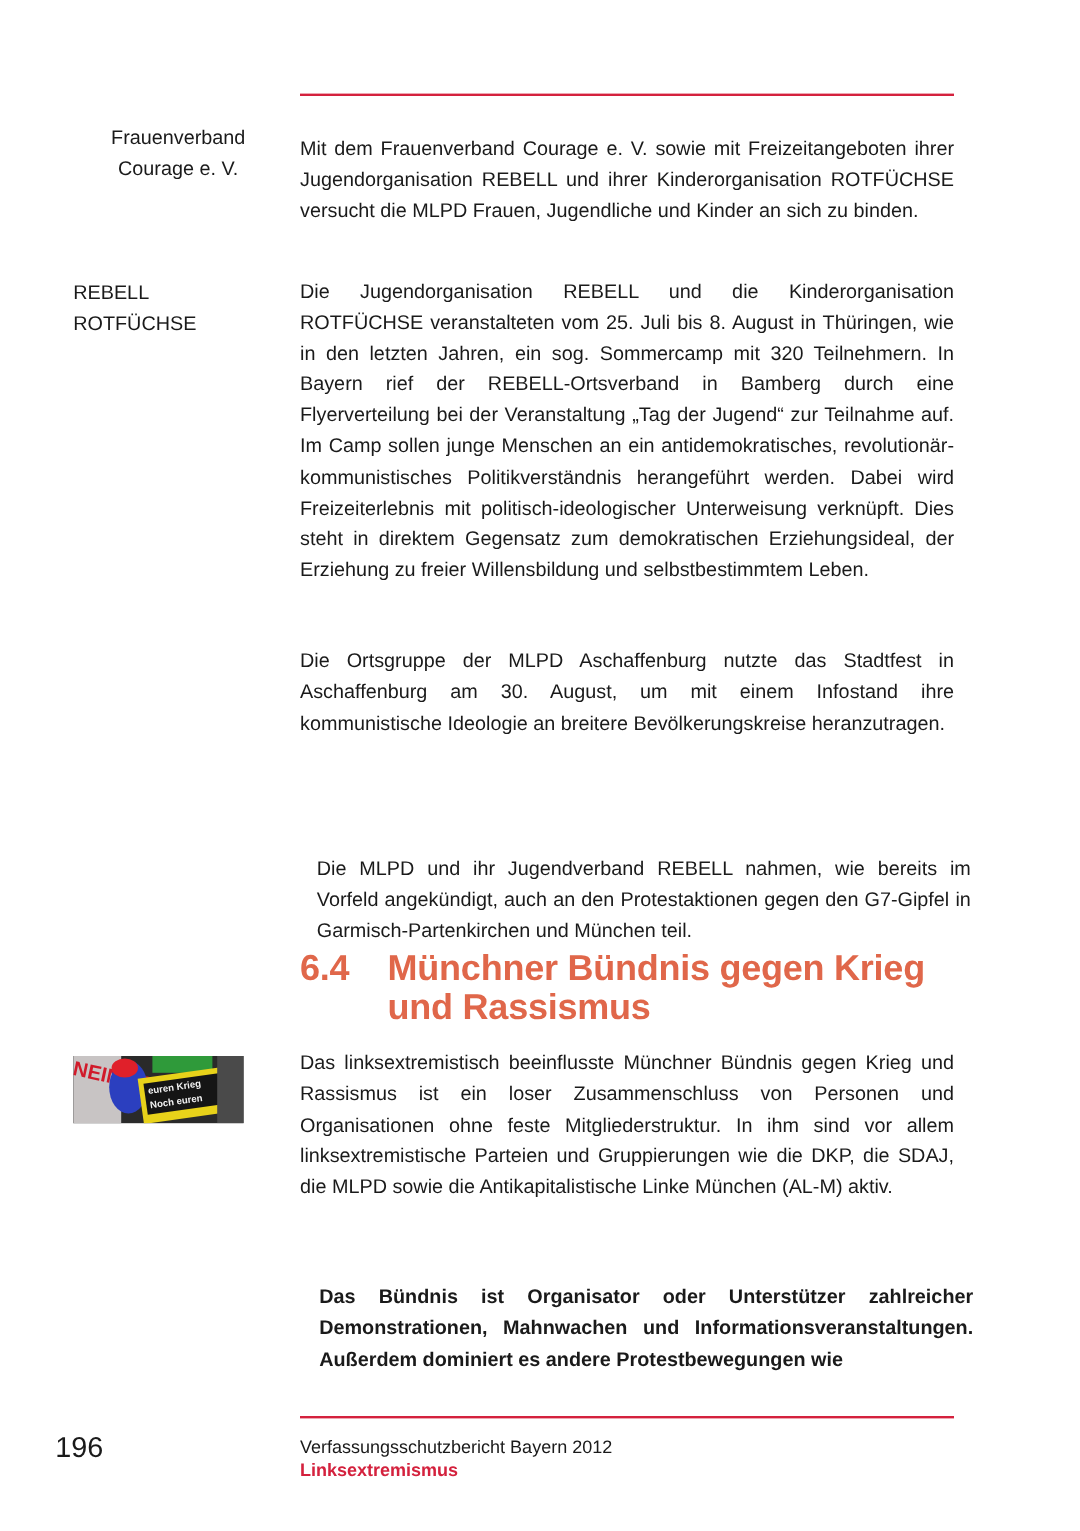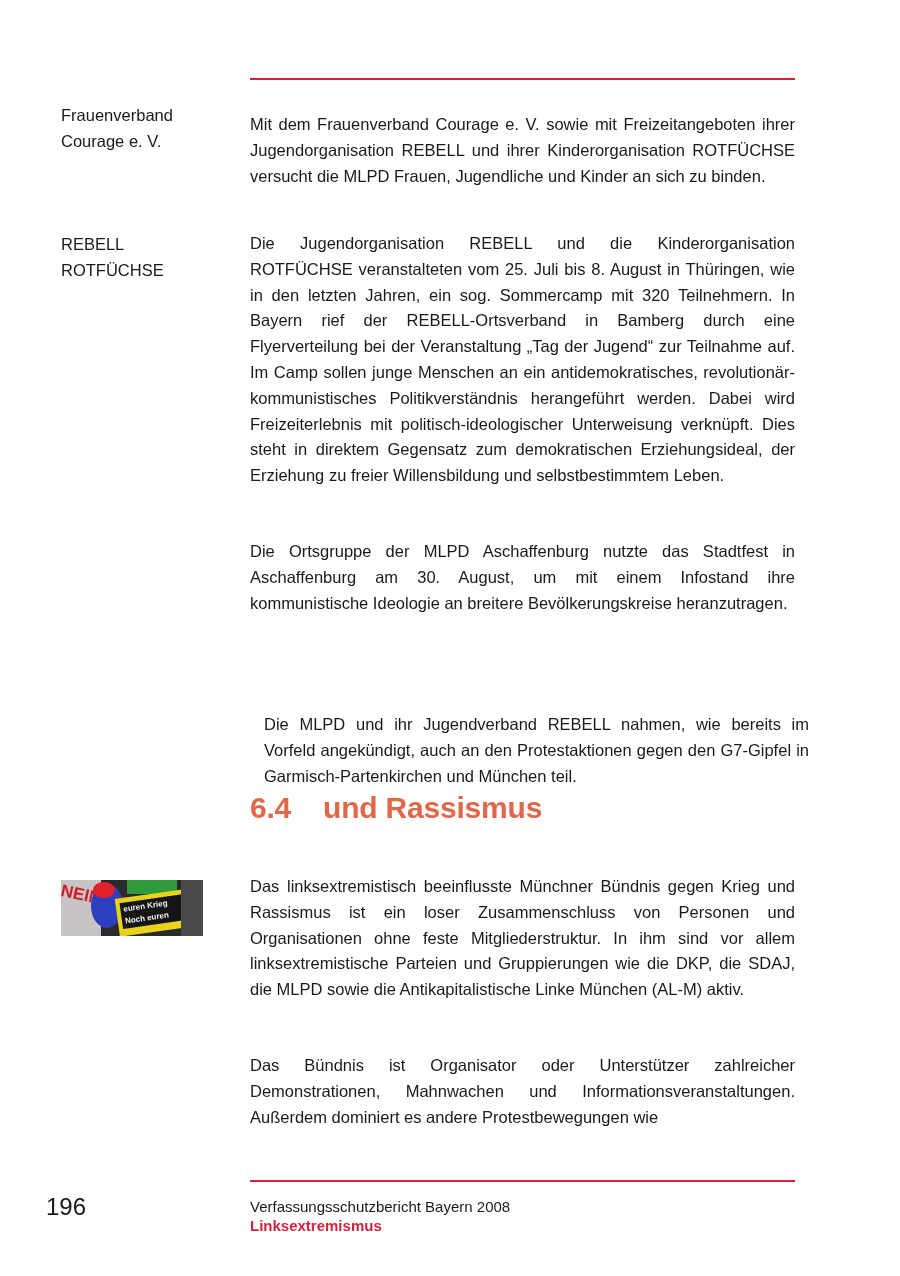--- a/index.html
+++ b/index.html
@@ -51,58 +51,59 @@
   }
   .footer-subtitle {
     position: absolute; left: 250px; top: 1216px; font-size: 15px; line-height: 19px; color: #d4213d; font-weight: bold;
   }
 </style>
 </head>
 <body>
 
 <div class="rule top"></div>
 
-<div class="margin-note" style="top:102px;">
+<div class="margin-note" style="top:102px;text-align:center;">
   <span>Frauenverband</span>
   <span>Courage e. V.</span>
 </div>
 
 <p class="body-para" style="top:112px; margin:0;">Mit dem Frauenverband Courage e. V. sowie mit Freizeitangeboten ihrer Jugendorganisation REBELL und ihrer Kinderorganisation ROTFÜCHSE versucht die MLPD Frauen, Jugendliche und Kinder an sich zu binden.</p>
 
 <div class="margin-note" style="top:231px;">
   <span>REBELL</span>
   <span>ROTFÜCHSE</span>
 </div>
 
 <p class="body-para" style="top:231px; margin:0;">Die Jugendorganisation REBELL und die Kinderorganisation ROTFÜCHSE veranstalteten vom 25. Juli bis 8. August in Thü­ringen, wie in den letzten Jahren, ein sog. Sommercamp mit 320 Teilnehmern. In Bayern rief der REBELL-Ortsverband in Bamberg durch eine Flyerverteilung bei der Veranstaltung „Tag der Jugend“ zur Teilnahme auf. Im Camp sollen junge Menschen an ein antidemokratisches, revolutionär-kommunistisches Poli­tikverständnis herangeführt werden. Dabei wird Freizeiterlebnis mit politisch-ideologischer Unterweisung verknüpft. Dies steht in direktem Gegensatz zum demokratischen Erziehungsideal, der Erziehung zu freier Willensbildung und selbstbestimmtem Leben.</p>
 
 <p class="body-para" style="top:539px; margin:0;">Die Ortsgruppe der MLPD Aschaffenburg nutzte das Stadtfest in Aschaffenburg am 30. August, um mit einem Infostand ihre kommunistische Ideologie an breitere Bevölkerungskreise her­anzutragen.</p>
 
 <p class="body-para" style="top:698px; margin:14px;">Die MLPD und ihr Jugendverband REBELL nahmen, wie bereits im Vorfeld angekündigt, auch an den Protestaktionen gegen den G7-Gipfel in Garmisch-Partenkirchen und München teil.</p>
 
 <div class="section-heading">
   <span class="num">6.4</span>
+  <span class="title">Münchner Bündnis gegen Krieg</span>
   <span class="title">und Rassismus</span>
 </div>
 
 <div class="thumb">
   <div class="red"></div>
   <div class="redtext">NEIN KRIEG</div>
   <div class="face"></div>
   <div class="hat"></div>
   <div class="green"></div>
   <div class="banner"></div>
   <div class="banner-text">
     <span>euren Krieg</span>
     <span>Noch euren</span>
   </div>
   <div class="dark"></div>
 </div>
 
 <p class="body-para" style="top:874px; margin:0;">Das linksextremistisch beeinflusste Münchner Bündnis gegen Krieg und Rassismus ist ein loser Zusammenschluss von Per­sonen und Organisationen ohne feste Mitgliederstruktur. In ihm sind vor allem linksextremistische Parteien und Gruppierungen wie die DKP, die SDAJ, die MLPD sowie die Antikapitalistische Linke München (AL-M) aktiv.</p>
 
-<p class="body-para" style="top:1053px; margin:0;">Das Bündnis ist Organisator oder Unterstützer zahlreicher Demonstrationen, Mahnwachen und Informationsveranstaltun­gen. Außerdem dominiert es andere Protestbewegungen wie</p>
+<p class="body-para" style="top:1053px; margin:16px;font-weight:bold;">Das Bündnis ist Organisator oder Unterstützer zahlreicher Demonstrationen, Mahnwachen und Informationsveranstaltun­gen. Außerdem dominiert es andere Protestbewegungen wie</p>
 
 <div class="rule bottom"></div>
 
 <div class="page-number">196</div>
-<div class="footer-title">Verfassungsschutzbericht Bayern 2008</div>
+<div class="footer-title">Verfassungsschutzbericht Bayern 2012</div>
 <div class="footer-subtitle">Linksextremismus</div>
 
 </body></html>

